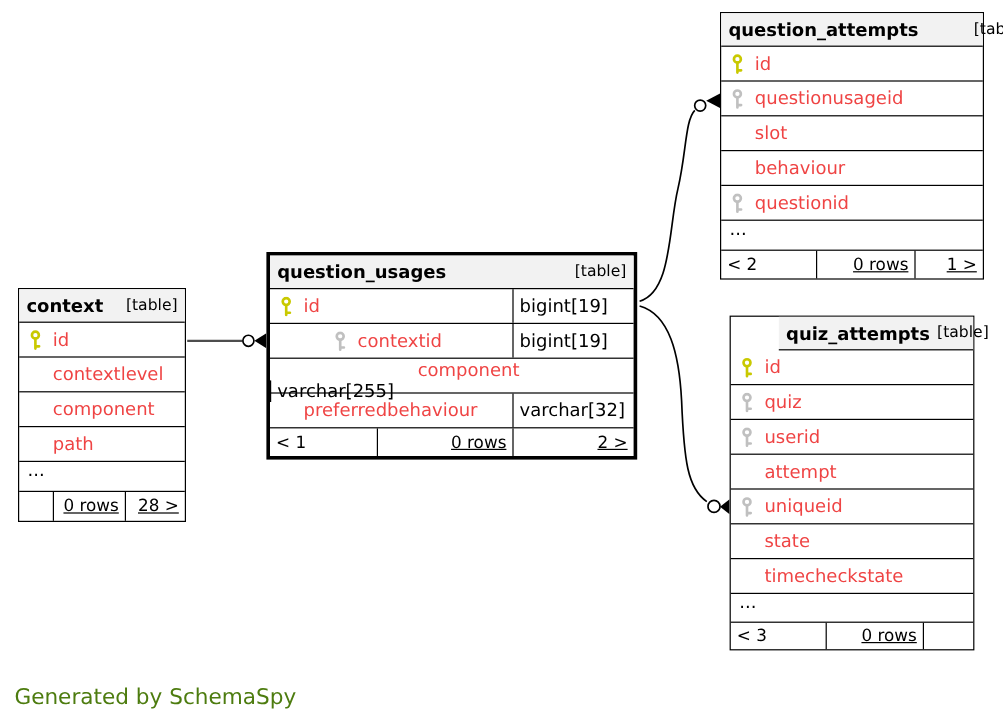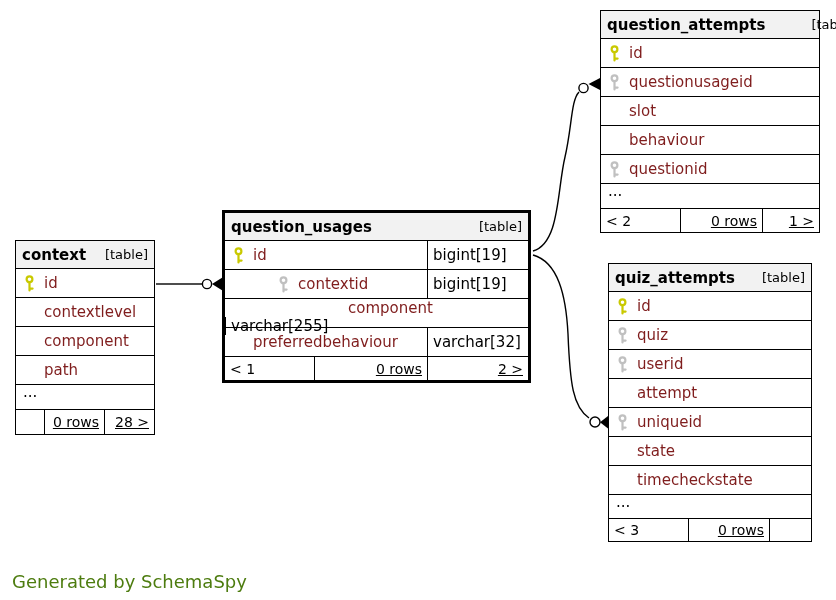--- a/index.html
+++ b/index.html
@@ -16,21 +16,21 @@
   .db-table.thick{border-width:3px;}
   .tbl-header{
     display:flex;justify-content:space-between;align-items:center;
     border-bottom:1px solid #000;padding:0 6px;box-sizing:border-box;
   }
   .tbl-name{font-weight:bold;font-size:15px;color:#000;white-space:nowrap;}
   .tbl-tag{font-size:13px;color:#000;white-space:nowrap;margin-left:6px;}
   .tbl-row{display:flex;align-items:center;border-bottom:1px solid #000;box-sizing:border-box;}
   .key-slot{width:11px;margin-left:8px;margin-right:9px;flex:none;display:flex;align-items:center;}
   .lbl-cell{flex:1;display:flex;align-items:center;min-width:0;}
-  .col-label{font-size:15px;color:#7f1d1d;white-space:nowrap;}
+  .col-label{font-size:15px;color:#ef4444;white-space:nowrap;}
   .col-type{
     font-size:15px;color:#000;border-left:1px solid #000;align-self:stretch;
     display:flex;align-items:center;padding-left:5px;box-sizing:border-box;flex:none;white-space:nowrap;
   }
   .ellipsis-row{
     font-size:15px;color:#000;padding-left:7px;border-bottom:1px solid #000;
     box-sizing:border-box;display:flex;align-items:flex-start;line-height:14px;
   }
   .tbl-footer{display:flex;font-size:14px;color:#000;}
   .ft-cell{box-sizing:border-box;display:flex;align-items:center;padding:0 5px;white-space:nowrap;}
@@ -204,21 +204,21 @@
           </span>
           <span class="col-type" style="width: 101px;">varchar[32]</span>
         </div>
         <div class="tbl-footer" style="height: 23px;">
           <span class="ft-cell ft-left" style="width: 89px;">&lt; 1</span>
           <span class="ft-cell ft-mid" style="width: 113px;">0 rows</span>
           <span class="ft-cell ft-right" style="flex: 1 1 0%;">2 &gt;</span>
         </div>
       </div>
       <div class="db-table" style="left: 608px; top: 263px; width: 204px; background: rgb(255, 255, 255); border-color: rgb(0, 0, 0);">
-        <div class="tbl-header" style="height: 28px; background: rgb(242, 242, 242);">
+        <div class="tbl-header" style="height: 28px; background: rgb(242, 242, 242); margin-left: 40px;">
           <span class="tbl-name">quiz_attempts</span>
           <span class="tbl-tag">[table]</span>
         </div>
         <div class="tbl-row" style="height: 29px;">
           <span class="lbl-cell">
             <span class="key-slot">
               <svg width="11" height="17" viewBox="0 0 11 17" xmlns="http://www.w3.org/2000/svg">
                 <circle cx="5.5" cy="4.3" r="2.9" fill="none" stroke="#c9c900" stroke-width="2.2"></circle>
                 <path d="M5.5 7.2 L5.5 15.5 M5.5 13.6 L8.6 13.6" fill="none" stroke="#c9c900" stroke-width="2.2" stroke-linecap="round"></path>
               </svg>

